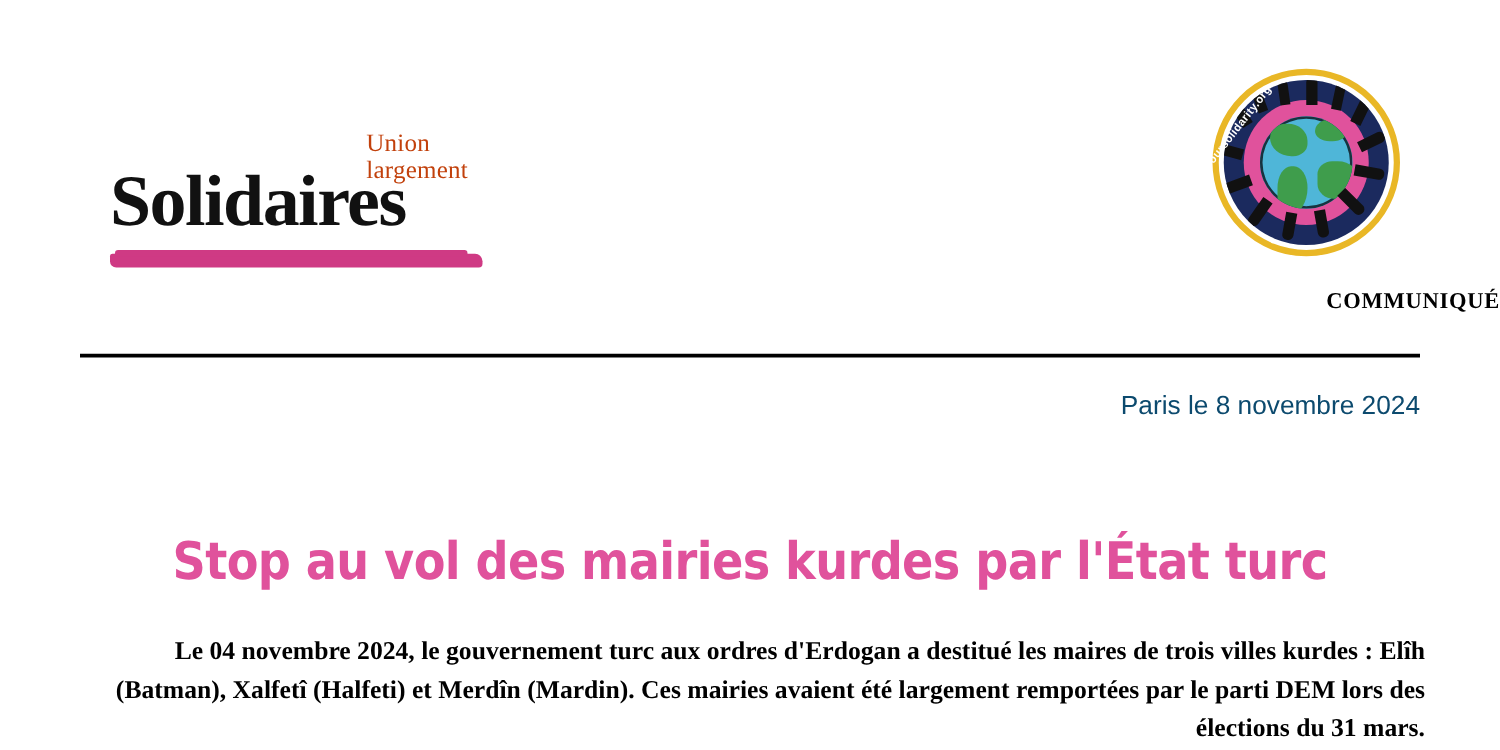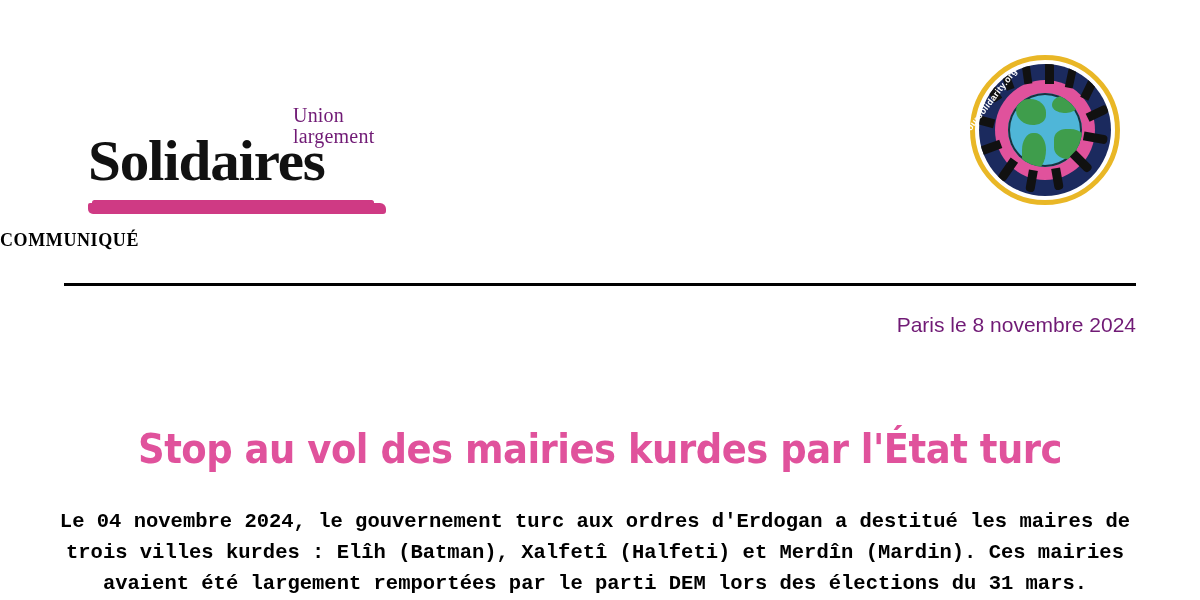--- a/index.html
+++ b/index.html
@@ -37,21 +37,21 @@
     width: 320px;
   }
   .logo-union {
     position: absolute;
     left: 205px;
     top: 5px;
     font-family: "Liberation Serif", serif;
     font-size: 20px;
     line-height: 21px;
     font-weight: 400;
-    color: #701a75;
+    color: #c2410c;
     text-align: left;
     letter-spacing: 0.2px;
   }
   .logo-union span {
     display: block;
   }
   .logo-word {
     position: absolute;
     left: 0px;
     top: 32px;
@@ -173,21 +173,21 @@
     white-space: nowrap;
     font-family: "Liberation Sans", sans-serif;
   }
 
   
   .communique {
     position: absolute;
     left: 0;
     right: 0;
     top: 230px;
-    text-align: left;
+    text-align: right;
     font-family: "Liberation Serif", serif;
     font-weight: 700;
     font-size: 18px;
     letter-spacing: 0.6px;
     color: #000000;
   }
 
   .rule {
     position: absolute;
     left: 64px;
@@ -196,21 +196,21 @@
     height: 3px;
     background: #000000;
   }
 
   
   .dateline {
     position: absolute;
     right: 64px;
     top: 313px;
     font-size: 21px;
-    color: #701a75;
+    color: #0c4a6e;
     font-family: "Liberation Sans", sans-serif;
   }
 
   .headline {
     position: absolute;
     left: 0;
     right: 0;
     top: 400px;
     text-align: center;
     color: #e0529c;
@@ -224,22 +224,22 @@
 
   .paragraph {
     position: absolute;
     left: 50px;
     right: 60px;
     top: 485px;
     font-size: 20.5px;
     line-height: 31px;
     font-weight: 700;
     color: #000000;
-    text-align: center;
-    font-family: Liberation Mono, monospace;
+    text-align: right;
+    font-family: Liberation Serif, serif;
   }
 </style>
 </head>
 <body>
 
 <div class="page">
 
   <div class="header">
 
     <div class="logo-block">

